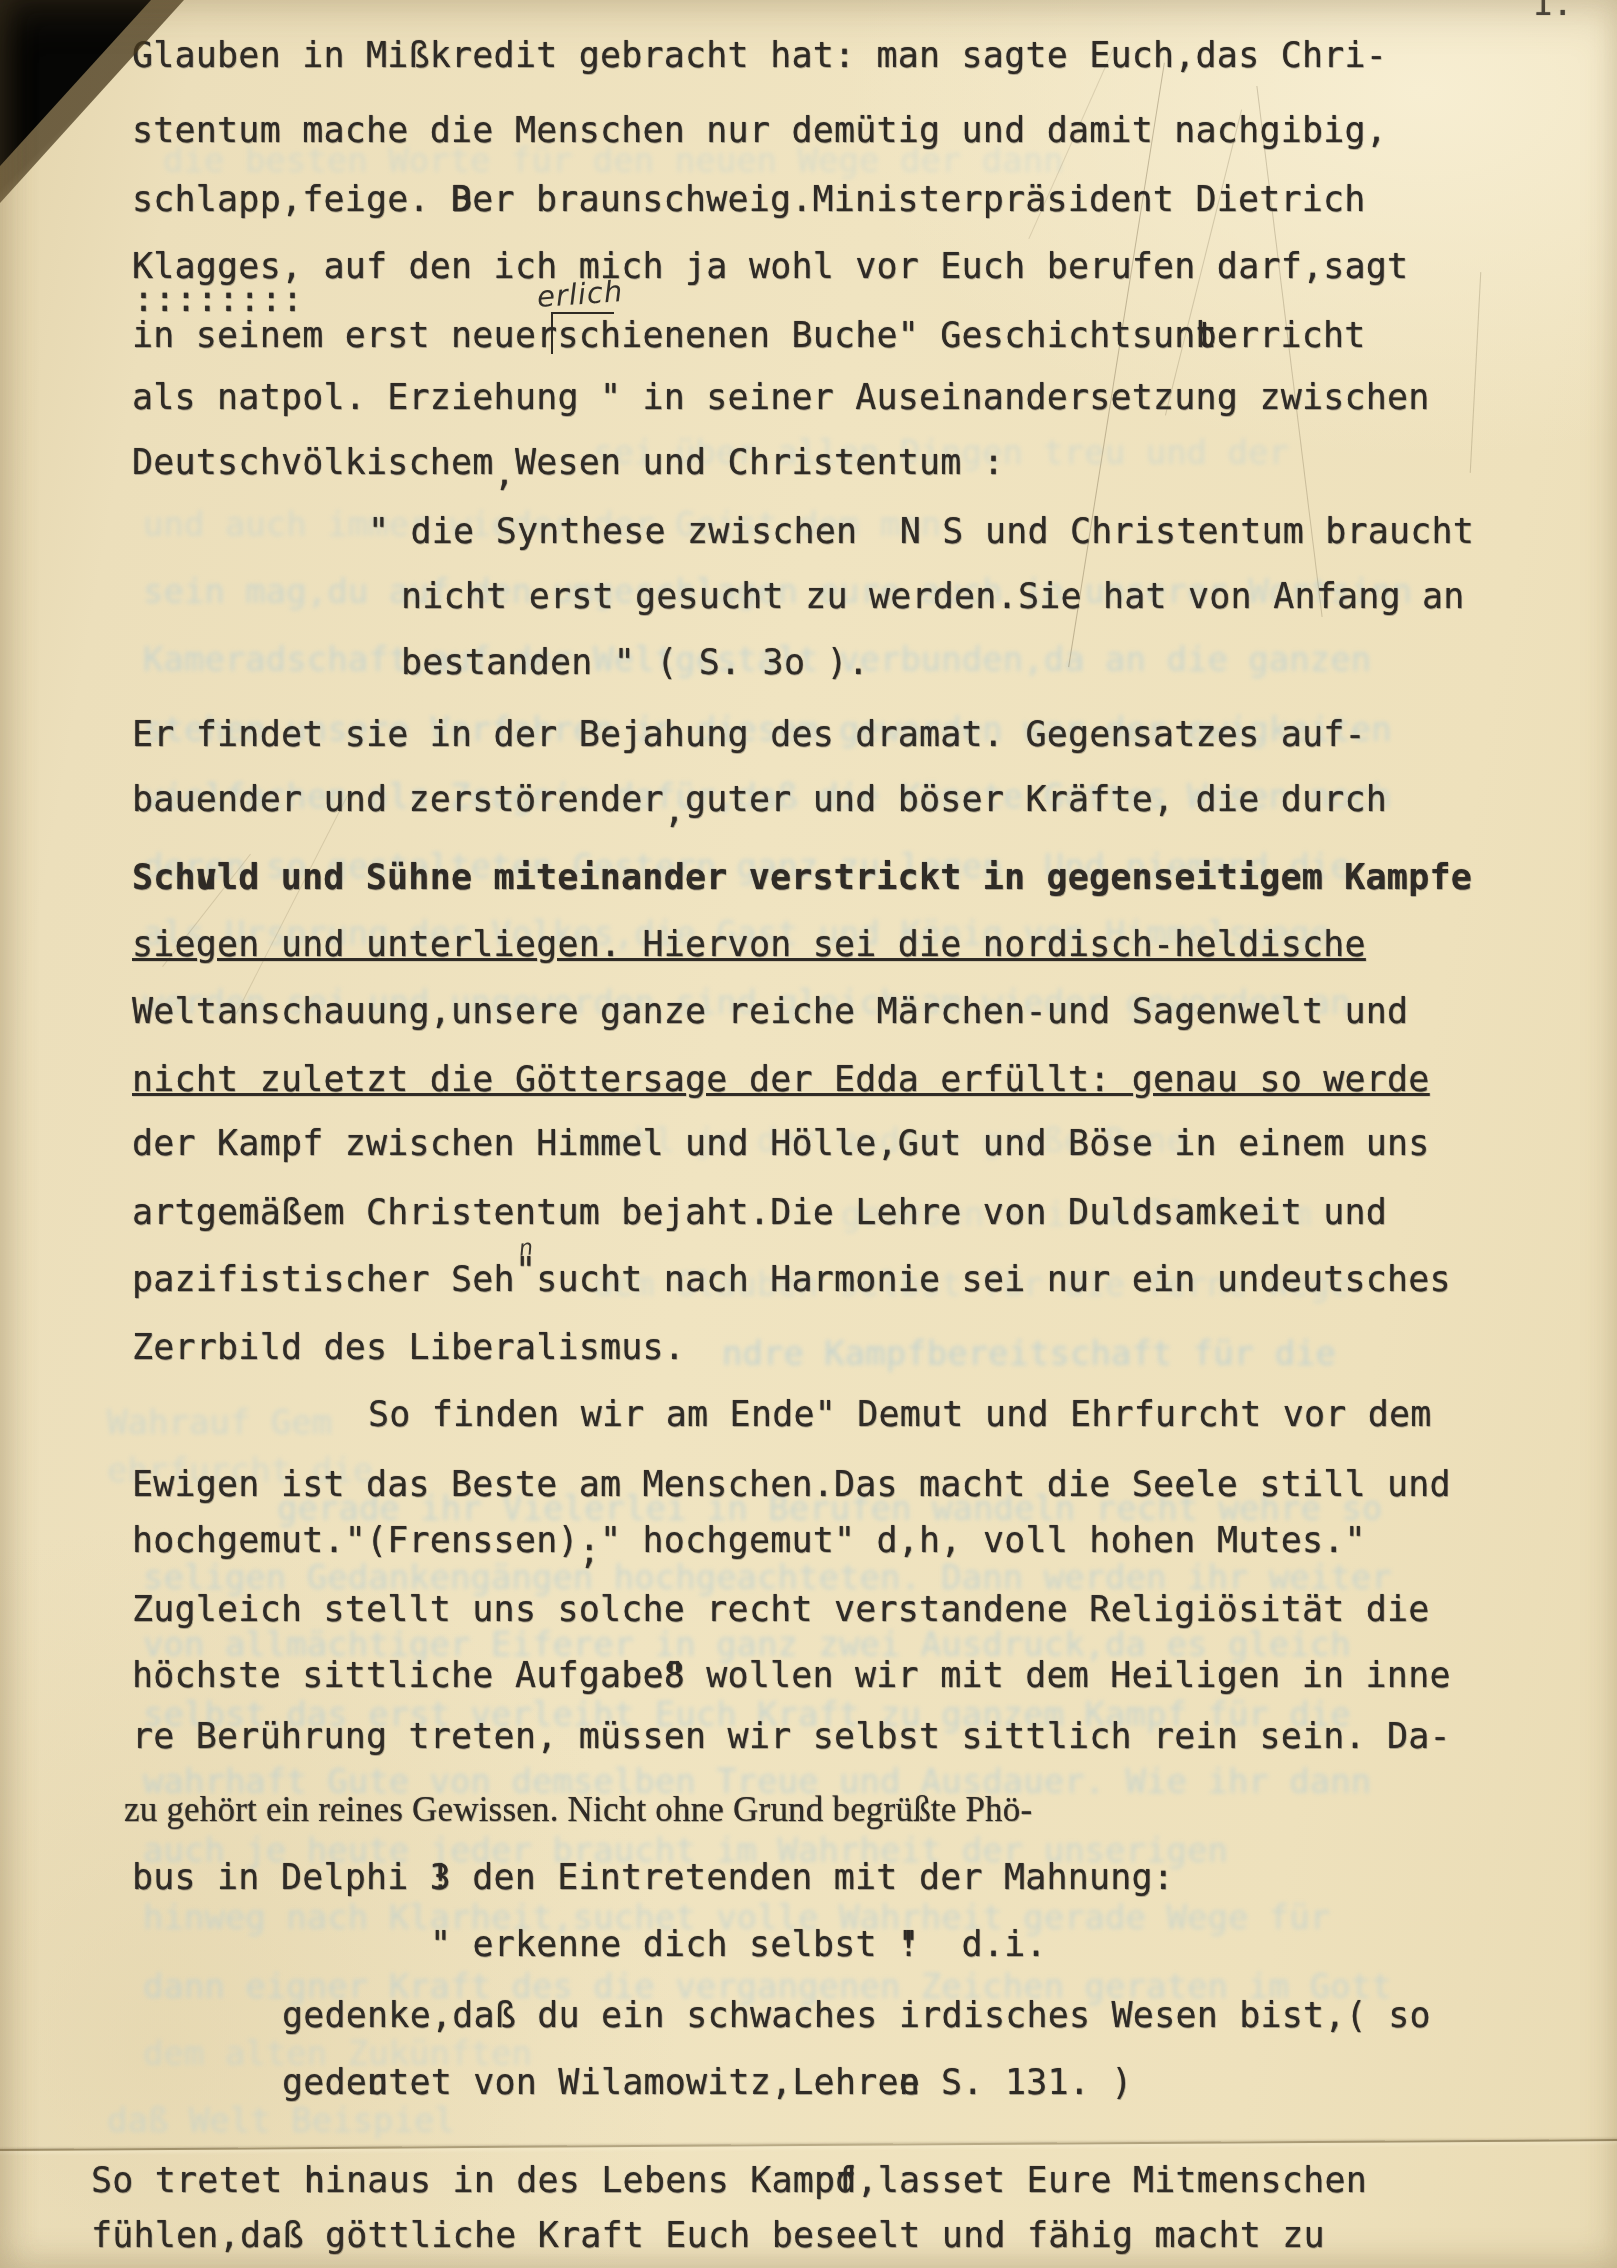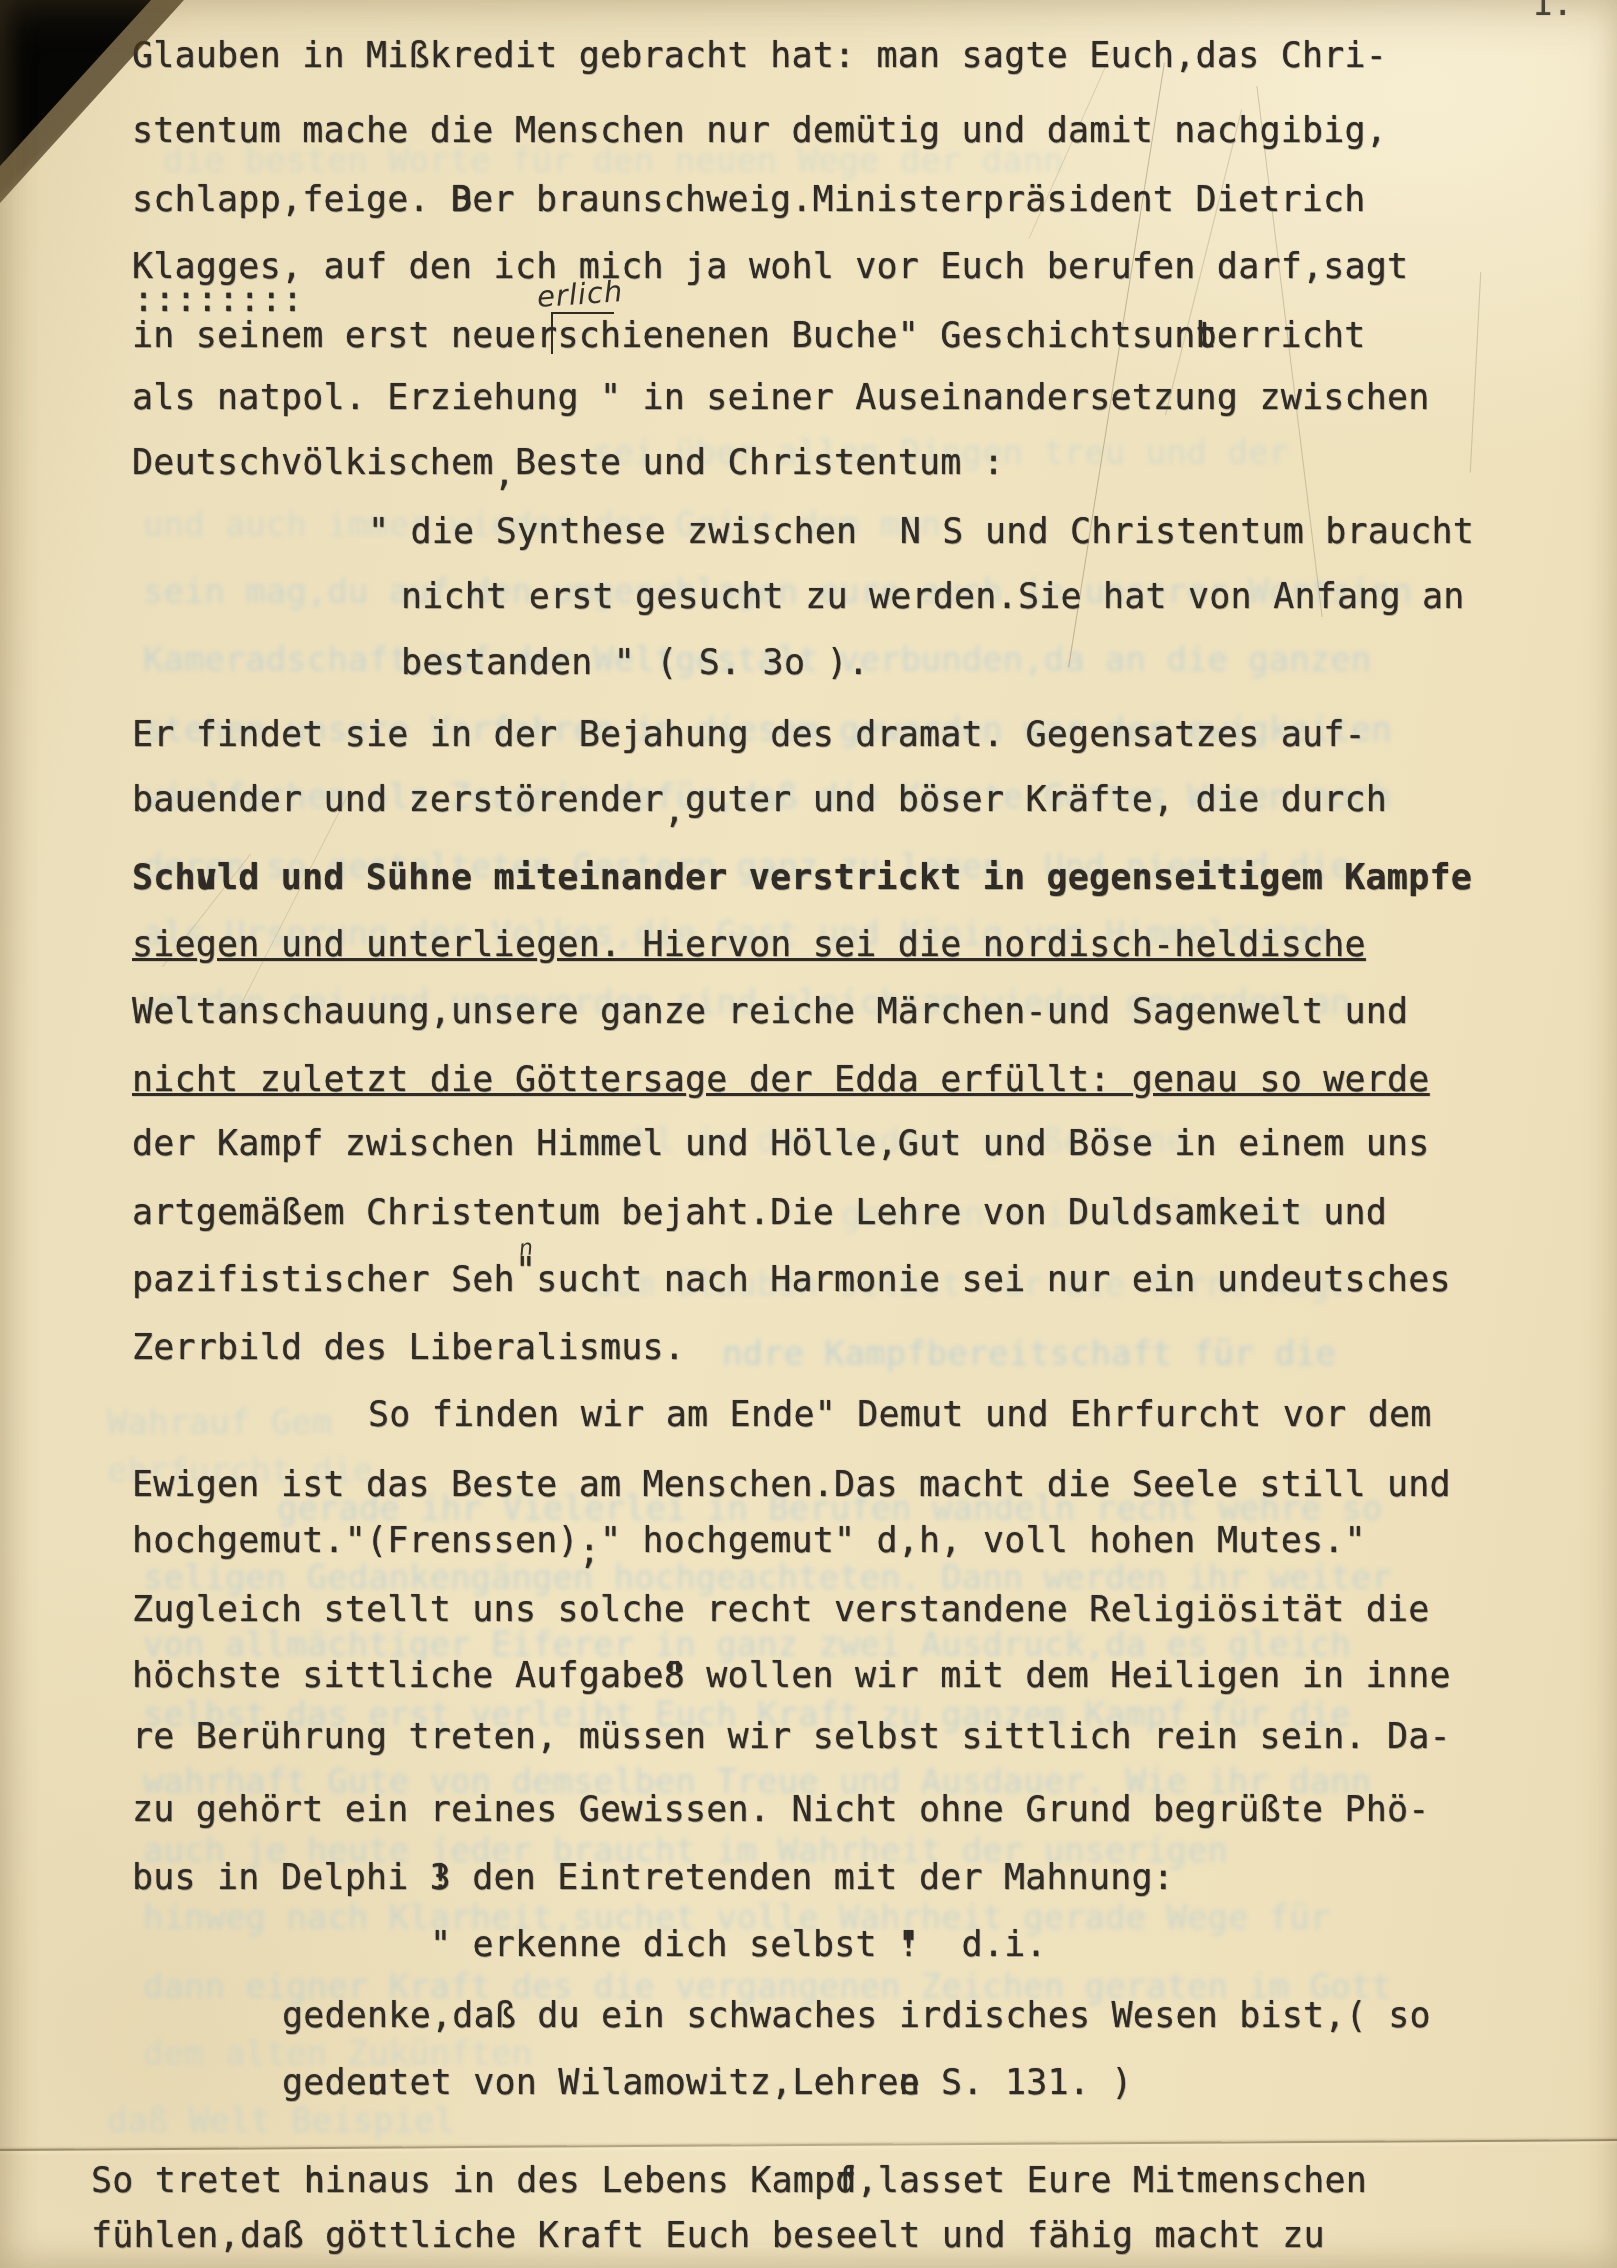--- a/index.html
+++ b/index.html
@@ -116,41 +116,41 @@
   <div class="crease"></div>
 
   <div>
       <div class="tline" style="top: 38px; left: 132px;"><span>Glauben in Mißkredit gebracht hat: man sagte Euch,das Chri-</span></div>
       <div class="tline" style="top: 113px; left: 132px;"><span>stentum mache die Menschen nur demütig und damit nachgibig,</span></div>
       <div class="tline" style="top: 182px; left: 132px;"><span>schlapp,feige. </span><span class="ov"><span class="a">B</span><span class="b">D</span></span><span>er braunschweig.Ministerpräsident Dietrich</span></div>
       <div class="tline" style="top: 249px; left: 132px;"><span>Klagges, auf den ich mich ja wohl vor Euch berufen darf,sagt</span></div>
       <div class="tline" style="top: 282px; left: 133px;"><span>::::::::</span></div>
       <div class="tline" style="top: 318px; left: 132px;"><span>in seinem erst neuerschienenen Buche" Geschichtsun</span><span class="ov"><span class="a">b</span><span class="b">t</span></span><span>erricht</span></div>
       <div class="tline" style="top: 380px; left: 132px;"><span>als natpol. Erziehung " in seiner Auseinandersetzung zwischen</span></div>
-      <div class="tline" style="top: 445px; left: 132px;"><span>Deutschvölkischem</span><span class="low">,</span><span>Beste und Christentum :</span></div>
+      <div class="tline" style="top: 445px; left: 132px;"><span>Deutschvölkischem</span><span class="low">,</span><span>Wesen und Christentum :</span></div>
       <div class="tline" style="top: 514px; left: 368px;"><span>" die Synthese zwischen  N S und Christentum braucht</span></div>
       <div class="tline" style="top: 579px; left: 401px;"><span>nicht erst gesucht zu werden.Sie hat von Anfang an</span></div>
       <div class="tline" style="top: 645px; left: 401px;"><span>bestanden " ( S. 3o ).</span></div>
       <div class="tline" style="top: 717px; left: 132px;"><span>Er findet sie in der Bejahung des dramat. Gegensatzes auf-</span></div>
       <div class="tline" style="top: 782px; left: 132px;"><span>bauender und zerstörender</span><span class="low">,</span><span>guter und böser Kräfte, die durch</span></div>
       <div class="tline" style="top: 860px; left: 132px; font-weight: bold;"><span>Sch</span><span class="ov"><span class="a">v</span><span class="b">u</span></span><span>ld und Sühne miteinander verstrickt in gegenseitigem Kampfe</span></div>
       <div class="tline" style="top: 927px; left: 132px; text-decoration: underline;"><span>siegen und unterliegen. Hiervon sei die nordisch-heldische</span></div>
       <div class="tline" style="top: 994px; left: 132px;"><span>Weltanschauung,unsere ganze reiche Märchen-und Sagenwelt und</span></div>
       <div class="tline" style="top: 1062px; left: 132px; text-decoration: underline;"><span>nicht zuletzt die Göttersage der Edda erfüllt: genau so werde</span></div>
       <div class="tline" style="top: 1126px; left: 132px;"><span>der Kampf zwischen Himmel und Hölle,Gut und Böse in einem uns</span></div>
       <div class="tline" style="top: 1195px; left: 132px;"><span>artgemäßem Christentum bejaht.Die Lehre von Duldsamkeit und</span></div>
       <div class="tline" style="top: 1262px; left: 132px;"><span>pazifistischer Seh</span><span class="sup">"</span><span>sucht nach Harmonie sei nur ein undeutsches</span></div>
       <div class="tline" style="top: 1330px; left: 132px;"><span>Zerrbild des Liberalismus.</span></div>
       <div class="tline" style="top: 1397px; left: 368px;"><span>So finden wir am Ende" Demut und Ehrfurcht vor dem</span></div>
       <div class="tline" style="top: 1467px; left: 132px;"><span>Ewigen ist das Beste am Menschen.Das macht die Seele still und</span></div>
       <div class="tline" style="top: 1523px; left: 132px;"><span>hochgemut."(Frenssen)</span><span class="low">;</span><span>" hochgemut" d,h, voll hohen Mutes."</span></div>
       <div class="tline" style="top: 1592px; left: 132px;"><span>Zugleich stellt uns solche recht verstandene Religiösität die</span></div>
       <div class="tline" style="top: 1658px; left: 132px;"><span>höchste sittliche Aufgabe</span><span class="ov"><span class="a">8</span><span class="b">"</span></span><span> wollen wir mit dem Heiligen in inne</span></div>
       <div class="tline" style="top: 1719px; left: 132px;"><span>re Berührung treten, müssen wir selbst sittlich rein sein. Da-</span></div>
-      <div class="tline" style="top: 1792px; left: 132px;"><span>zu gehört ein reines Gewissen. Nicht ohne Grund begrüßte Phö-</span></div>
+      <div class="tline" style="top: 1792px; left: 124px; font-family: Liberation Serif, serif;"><span>zu gehört ein reines Gewissen. Nicht ohne Grund begrüßte Phö-</span></div>
       <div class="tline" style="top: 1860px; left: 132px; text-align: right;"><span>bus in Delphi </span><span class="ov"><span class="a">3</span><span class="b">!</span></span><span> den Eintretenden mit der Mahnung:</span></div>
       <div class="tline" style="top: 1927px; left: 430px;"><span>" erkenne dich selbst </span><span class="ov"><span class="a">"</span><span class="b">!</span></span><span>  d.i.</span></div>
       <div class="tline" style="top: 1998px; left: 282px;"><span>gedenke,daß du ein schwaches irdisches Wesen bist,( so</span></div>
       <div class="tline" style="top: 2065px; left: 282px;"><span>gede</span><span class="ov"><span class="a">n</span><span class="b">u</span></span><span>tet von Wilamowitz,Lehre</span><span class="ov"><span class="a">e</span><span class="b">n</span></span><span> S. 131. )</span></div>
       <div class="tline" style="top: 2163px; left: 91px;"><span>So tretet </span><span class="ov"><span class="a">n</span><span class="b">h</span></span><span>inaus in des Lebens Kamp</span><span class="ov"><span class="a">d</span><span class="b">f</span></span><span>,lasset Eure Mitmenschen</span></div>
       <div class="tline" style="top: 2218px; left: 91px;"><span>fühlen,daß göttliche Kraft Euch beseelt und fähig macht zu</span></div>
     </div>
 
   <div class="hand">erlich</div>
   <div class="bracket"></div>

